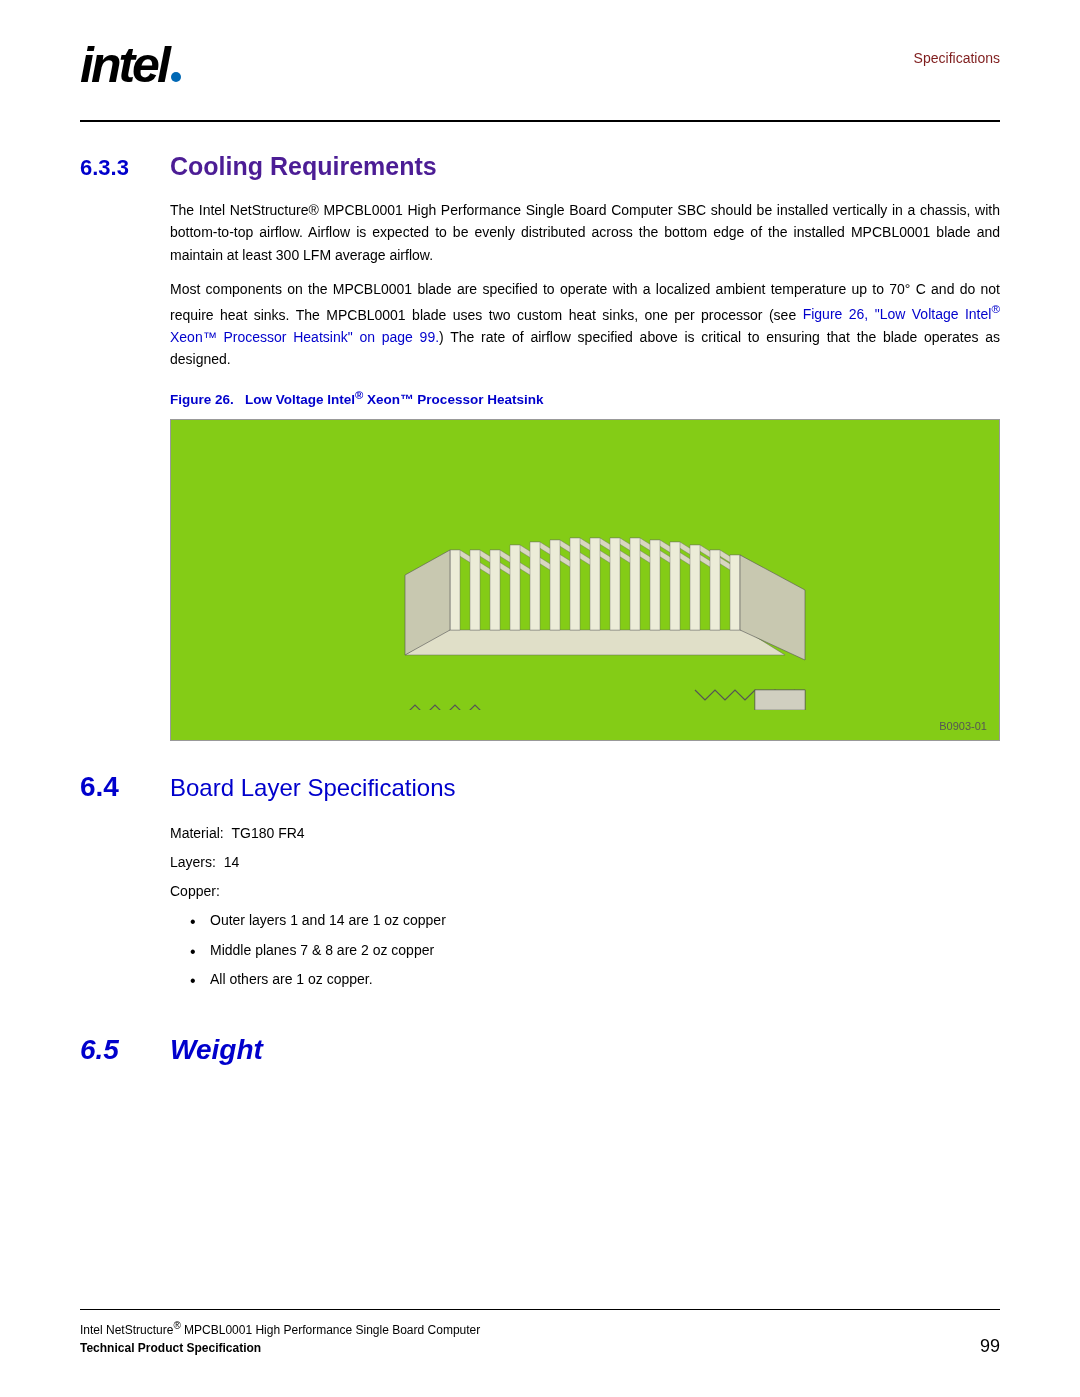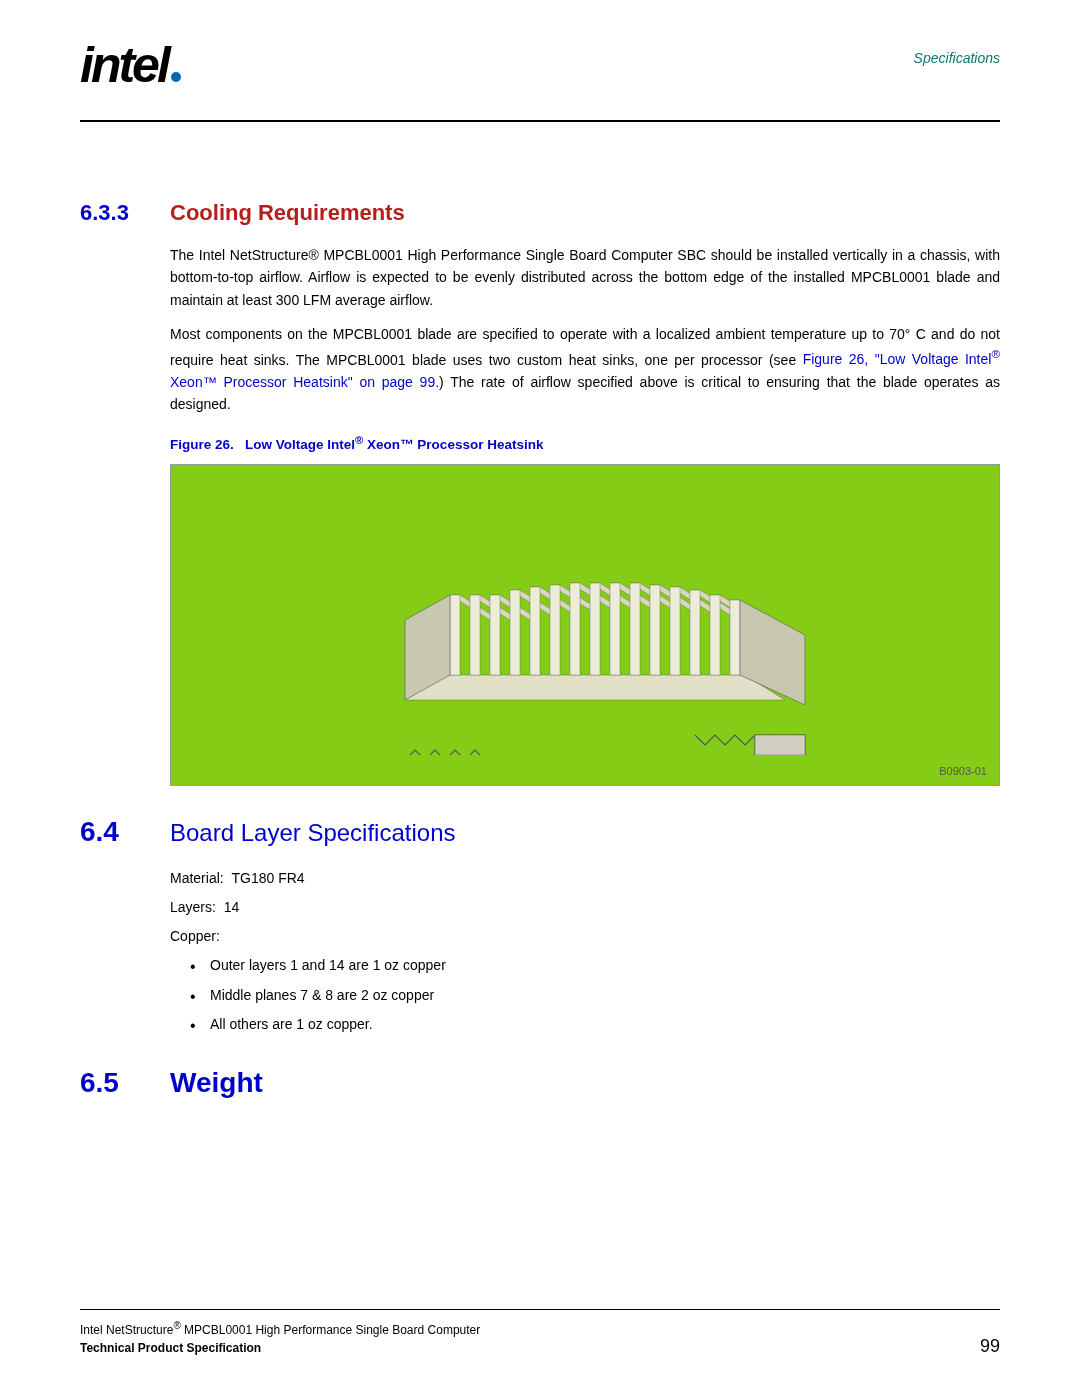--- a/index.html
+++ b/index.html
@@ -28,23 +28,22 @@
 
     
     .header {
       display: flex;
       justify-content: space-between;
       align-items: flex-start;
       margin-bottom: 30px;
     }
 
     .header-right {
-      font-style: italic;
       font-size: 14px;
-      color: #0f766e;
+      color: #7f1d1d;
       padding-top: 10px;
       margin-left: 9px;
     }
 
     .divider-line {
       border: none;
       border-top: 2px solid #000;
       margin-bottom: 30px;
     }
 
@@ -61,24 +60,23 @@
     }
 
     .section-633 .section-num {
       font-size: 22px;
       font-weight: bold;
       color: #0000cc;
       min-width: 90px;
     }
 
     .section-633 .section-title {
-      font-size: 22px;
-      font-weight: bold;
-      color: #b91c1c;
-      margin-top: 48px;
+      font-size: 25px;
+      font-weight: bold;
+      color: #4c1d95;
     }
 
     .section-64 {
       display: flex;
       align-items: baseline;
       margin-bottom: 18px;
       margin-top: 30px;
     }
 
     .section-64 .section-num {
@@ -91,21 +89,22 @@
     .section-64 .section-title {
       font-size: 24px;
       font-weight: normal;
       color: #0000cc;
     }
 
     .section-65 {
       display: flex;
       align-items: baseline;
       margin-bottom: 18px;
-      margin-top: 30px;
+      margin-top: 42px;
+      font-style: italic;
     }
 
     .section-65 .section-num {
       font-size: 28px;
       font-weight: bold;
       color: #0000cc;
       min-width: 90px;
     }
 
     .section-65 .section-title {

